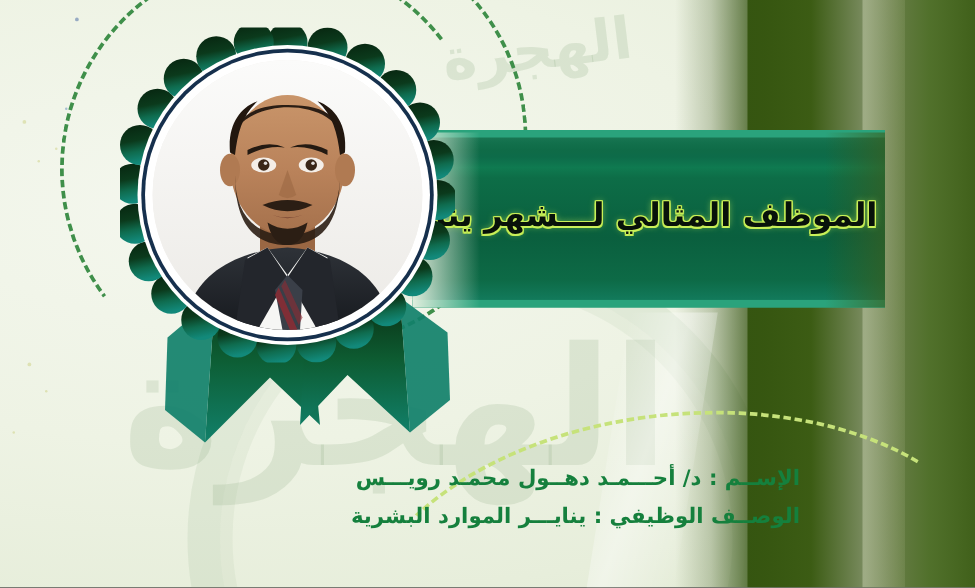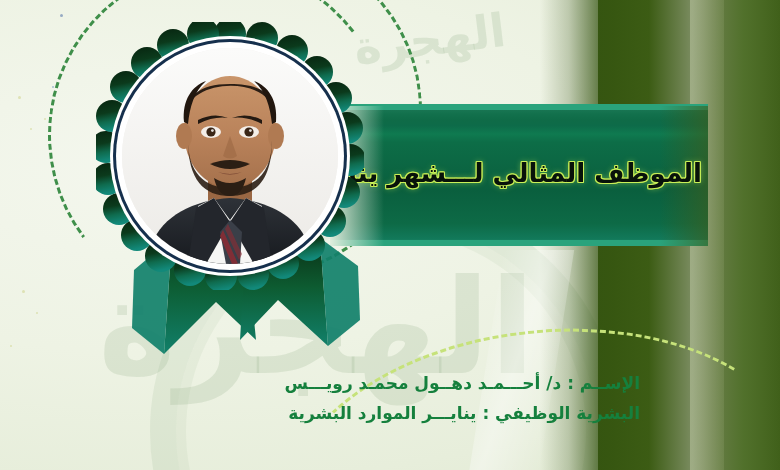--- a/index.html
+++ b/index.html
@@ -284,18 +284,18 @@
   <div class="speck" style="left:10px;top:345px;width:2px;height:2px;"></div>
   <div class="speck" style="left:52px;top:86px;width:2px;height:2px;background:#6a8fc0;"></div>
   <div class="speck" style="left:60px;top:14px;width:3px;height:3px;background:#4f6fa8;"></div>
 
   <div class="info">
     <div class="info-line">
       <span class="lbl">الإســم :</span>
       <span class="val">د/ أحـــمـد دهــول محمـد رويـــس</span>
     </div>
     <div class="info-line">
-      <span class="lbl">البشرية الوظيفي :</span>
+      <span class="lbl">الوصــف الوظيفي :</span>
       <span class="val">ينايـــر الموارد البشرية</span>
     </div>
   </div>
 
 </div>
 
 </body></html>

